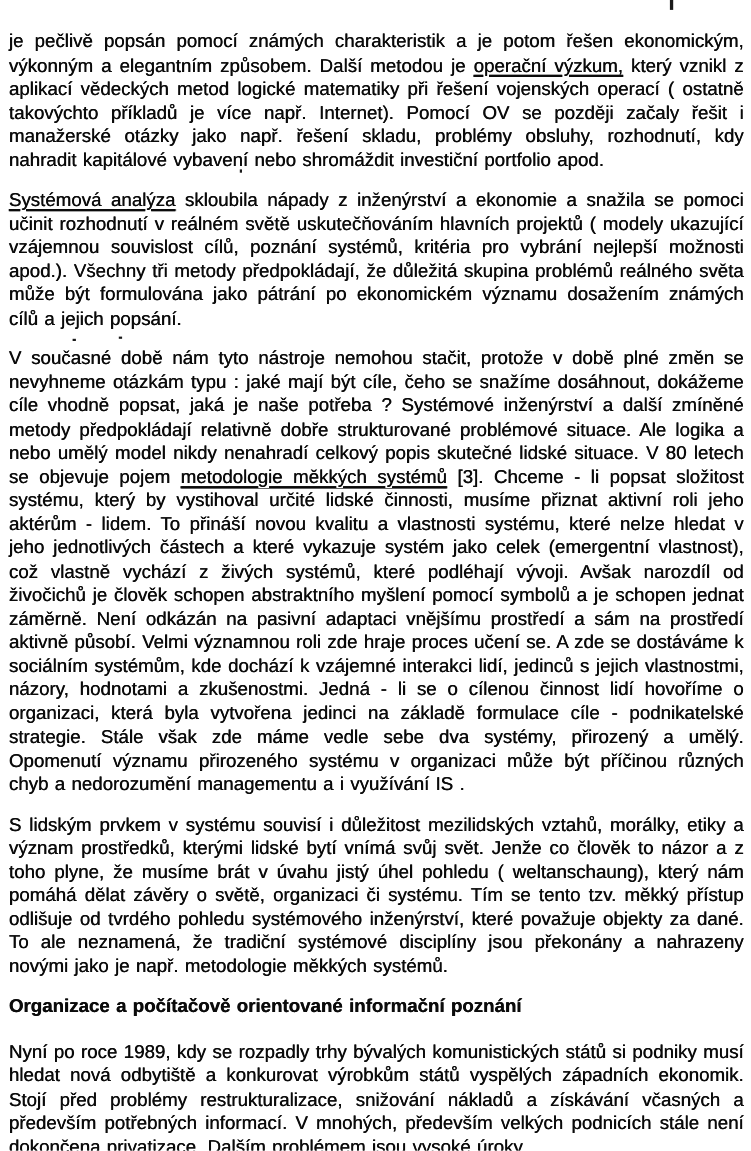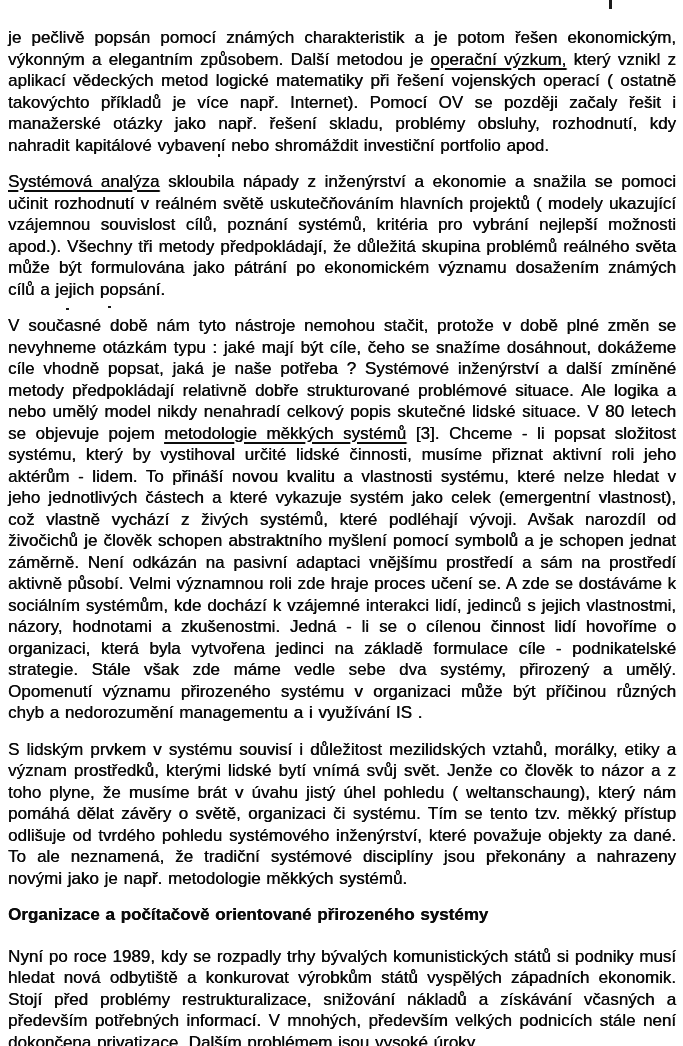--- a/index.html
+++ b/index.html
@@ -63,17 +63,17 @@
   <span class="artifact dot-c"></span>
 
   <p class="para"><span>je pečlivě popsán pomocí známých charakteristik a je potom řešen ekonomickým, výkonným a elegantním způsobem. Další metodou je </span><span class="u">operační výzkum,</span><span> který  vznikl z aplikací vědeckých metod logické matematiky při řešení vojenských operací ( ostatně takovýchto příkladů je více např. Internet). Pomocí OV se později začaly řešit i manažerské otázky jako např. řešení skladu, problémy obsluhy, rozhodnutí, kdy nahradit kapitálové vybavení nebo shromáždit investiční portfolio apod.</span></p>
 
   <p class="para"><span class="u">Systémová analýza</span><span> skloubila nápady z inženýrství a ekonomie a snažila se pomoci učinit rozhodnutí v reálném světě uskutečňováním hlavních projektů ( modely ukazující vzájemnou souvislost cílů, poznání systémů, kritéria pro vybrání nejlepší možnosti apod.). Všechny tři metody předpokládají, že důležitá skupina problémů reálného světa může být formulována jako pátrání po ekonomickém významu dosažením známých cílů a jejich popsání.</span></p>
 
   <p class="para"><span>V současné době nám tyto nástroje nemohou stačit, protože v době plné změn se nevyhneme otázkám typu : jaké mají být cíle, čeho se snažíme dosáhnout, dokážeme cíle vhodně popsat, jaká je naše potřeba ? Systémové inženýrství a další zmíněné metody předpokládají relativně dobře strukturované problémové situace. Ale logika a nebo umělý model nikdy nenahradí celkový popis skutečné lidské situace. V 80 letech se objevuje pojem </span><span class="u">metodologie měkkých systémů</span><span> [3]. Chceme - li popsat složitost systému, který by vystihoval určité lidské činnosti, musíme přiznat aktivní roli jeho aktérům - lidem. To přináší novou kvalitu a vlastnosti systému, které nelze hledat v jeho jednotlivých částech a které vykazuje systém jako celek (emergentní vlastnost), což vlastně vychází z živých systémů, které podléhají vývoji. Avšak narozdíl od živočichů je člověk schopen abstraktního myšlení pomocí symbolů a je schopen jednat záměrně. Není odkázán na pasivní adaptaci vnějšímu prostředí a sám na prostředí aktivně působí. Velmi významnou roli zde hraje proces učení se. A zde se dostáváme k sociálním systémům, kde dochází k vzájemné interakci lidí, jedinců s jejich vlastnostmi, názory, hodnotami a zkušenostmi. Jedná - li se o cílenou činnost lidí hovoříme o organizaci, která byla vytvořena jedinci na základě formulace cíle - podnikatelské strategie.  Stále však zde máme vedle sebe dva systémy, přirozený a umělý.  Opomenutí významu přirozeného systému v organizaci může být příčinou různých chyb a nedorozumění managementu a i využívání IS .</span></p>
 
   <p class="para"><span>S lidským prvkem v systému souvisí i důležitost mezilidských vztahů, morálky, etiky a význam prostředků, kterými lidské bytí vnímá svůj  svět. Jenže co člověk to názor a z toho plyne, že musíme brát v úvahu jistý úhel pohledu ( weltanschaung), který nám pomáhá dělat závěry o světě, organizaci či systému. Tím se tento tzv. měkký přístup odlišuje od tvrdého pohledu systémového  inženýrství, které považuje objekty za dané. To ale neznamená, že tradiční systémové disciplíny jsou překonány a nahrazeny novými jako je např. metodologie měkkých systémů.</span></p>
 
-  <h2 class="heading">Organizace a počítačově orientované přirozeného systémy</h2>
+  <h2 class="heading">Organizace a počítačově orientované informační poznání</h2>
 
   <p class="para"><span>Nyní po roce 1989, kdy se rozpadly trhy bývalých komunistických států si podniky musí hledat nová odbytiště a konkurovat výrobkům států vyspělých západních ekonomik. Stojí před problémy restrukturalizace, snižování nákladů a získávání včasných a především potřebných informací. V mnohých, především velkých podnicích stále není dokončena privatizace. Dalším problémem jsou vysoké úroky</span></p>
 
 </div>
 
 </body></html>

